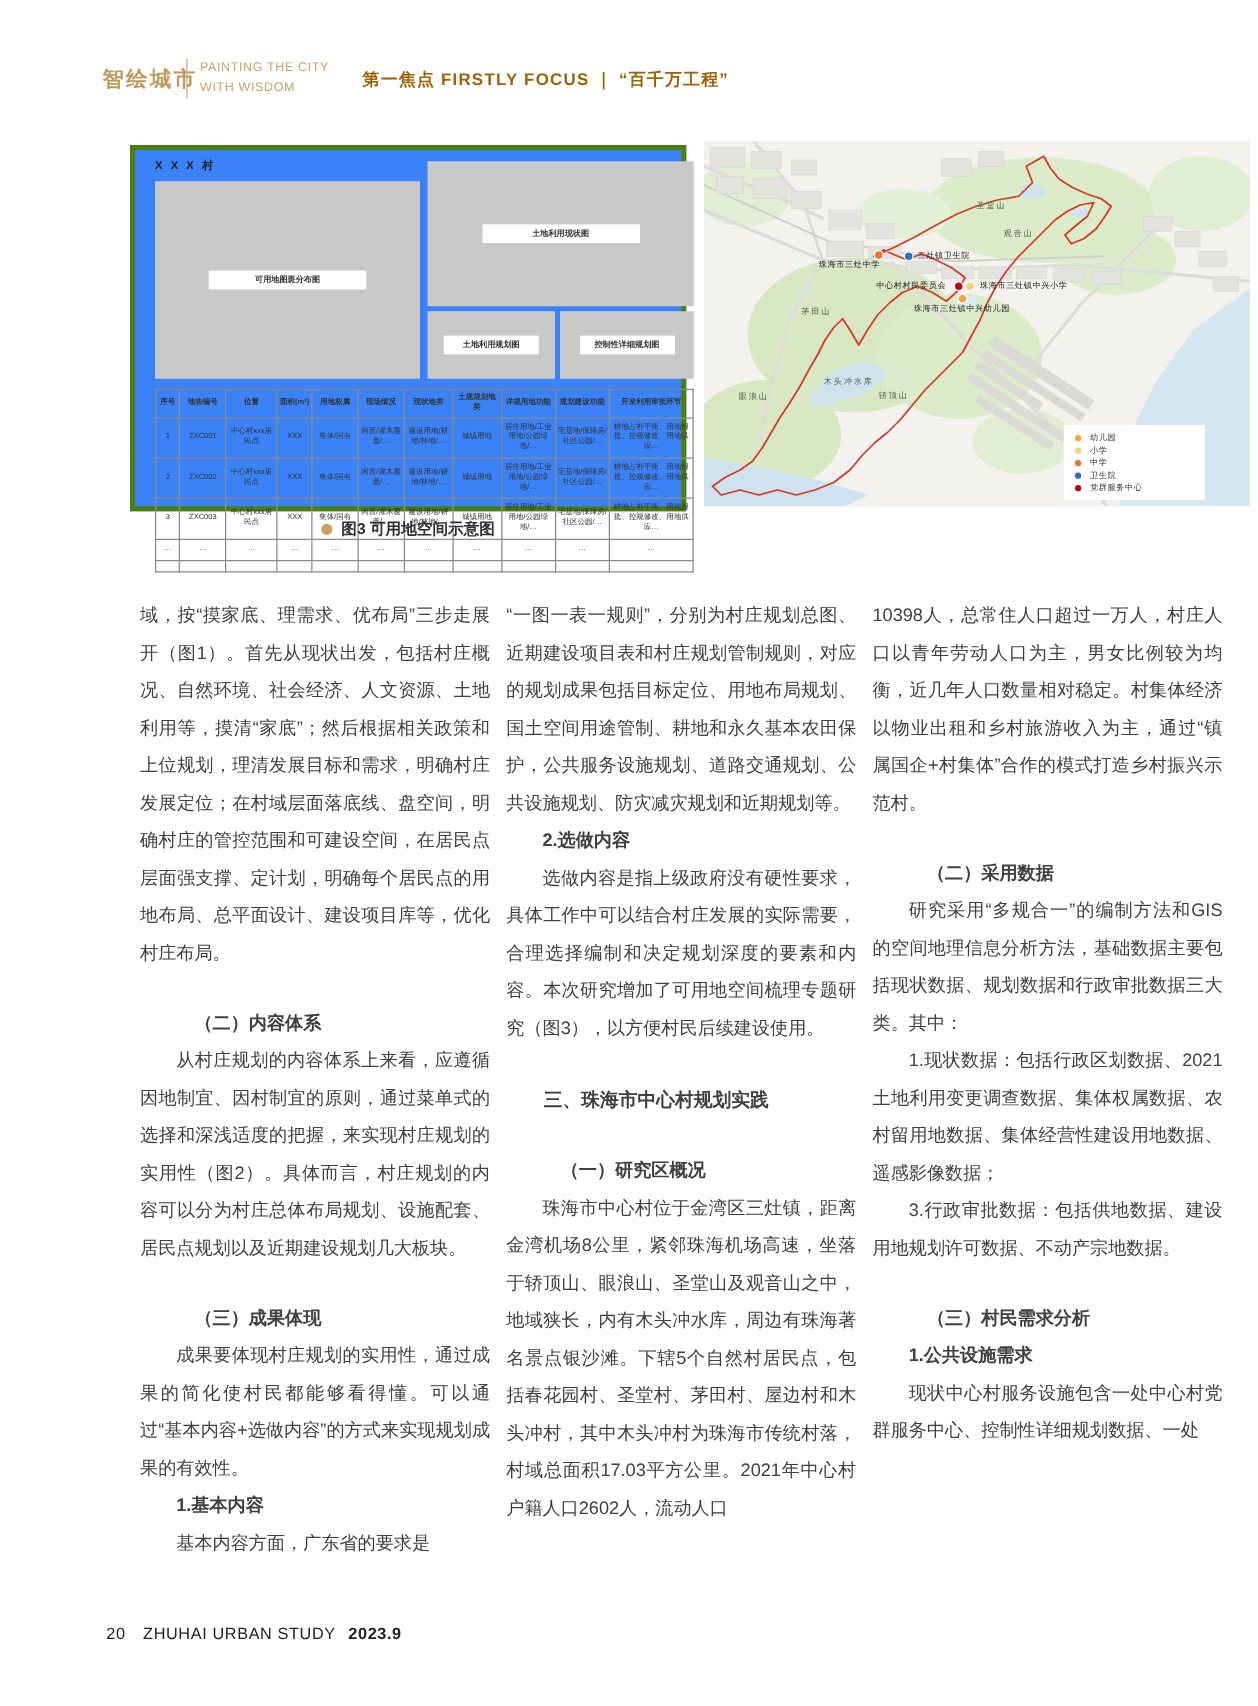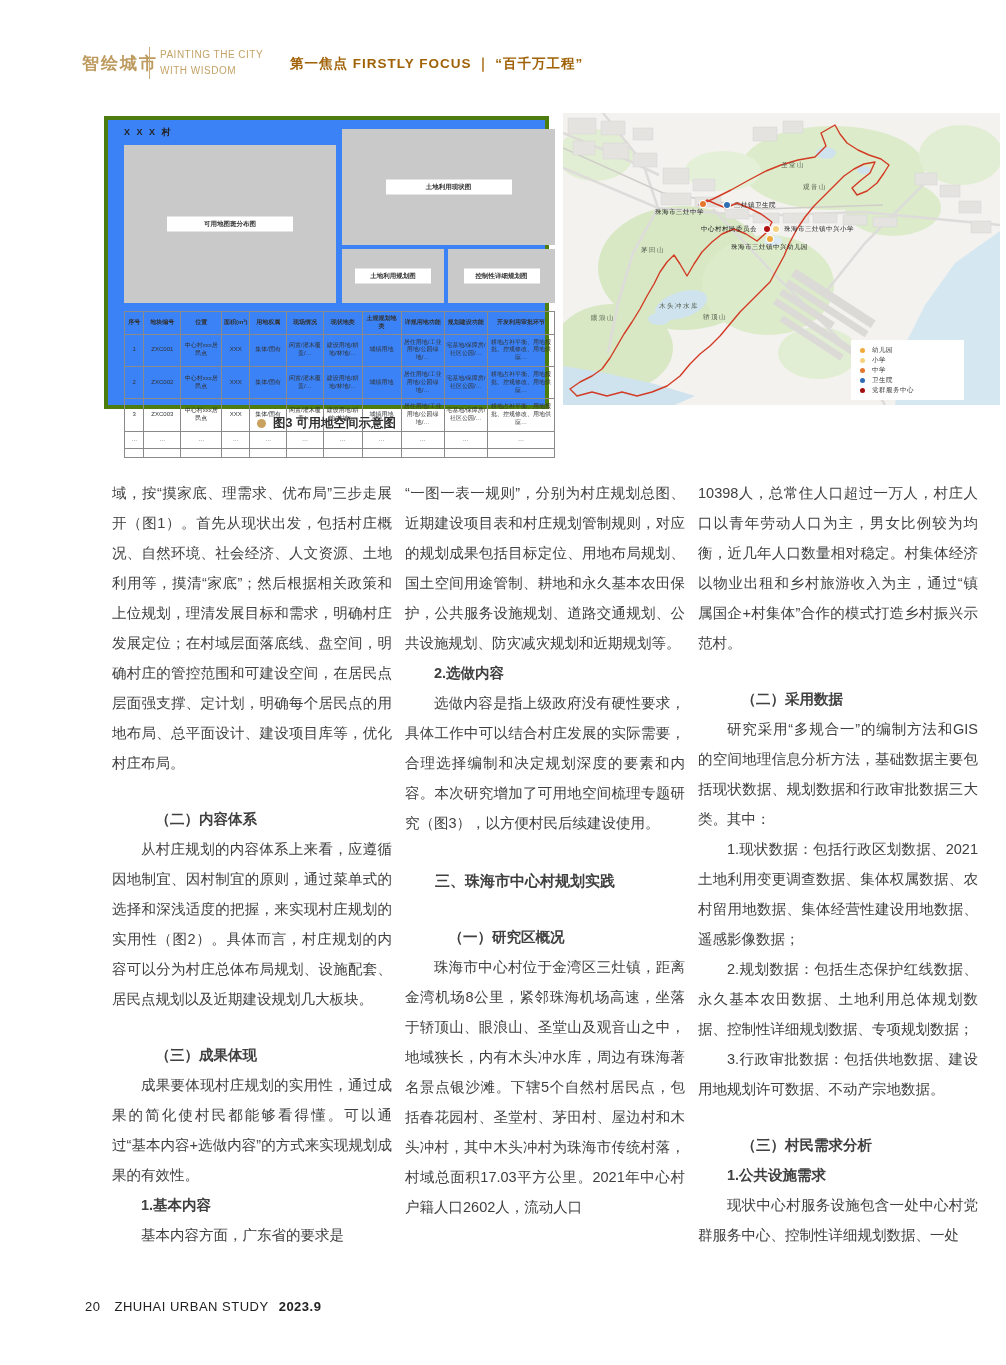--- a/index.html
+++ b/index.html
@@ -319,21 +319,20 @@
         <p class="k-body">选做内容是指上级政府没有硬性要求，具体工作中可以结合村庄发展的实际需要，合理选择编制和决定规划深度的要素和内容。本次研究增加了可用地空间梳理专题研究（图3），以方便村民后续建设使用。</p>
         <p class="k-section">三、珠海市中心村规划实践</p>
         <p class="k-heading">（一）研究区概况</p>
         <p class="k-body">珠海市中心村位于金湾区三灶镇，距离金湾机场8公里，紧邻珠海机场高速，坐落于轿顶山、眼浪山、圣堂山及观音山之中，地域狭长，内有木头冲水库，周边有珠海著名景点银沙滩。下辖5个自然村居民点，包括春花园村、圣堂村、茅田村、屋边村和木头冲村，其中木头冲村为珠海市传统村落，村域总面积17.03平方公里。2021年中心村户籍人口2602人，流动人口</p>
     </div>
     <div class="col">
       <p class="k-start">10398人，总常住人口超过一万人，村庄人口以青年劳动人口为主，男女比例较为均衡，近几年人口数量相对稳定。村集体经济以物业出租和乡村旅游收入为主，通过“镇属国企+村集体”合作的模式打造乡村振兴示范村。</p>
         <p class="k-heading">（二）采用数据</p>
         <p class="k-body">研究采用“多规合一”的编制方法和GIS的空间地理信息分析方法，基础数据主要包括现状数据、规划数据和行政审批数据三大类。其中：</p>
         <p class="k-body">1.现状数据：包括行政区划数据、2021土地利用变更调查数据、集体权属数据、农村留用地数据、集体经营性建设用地数据、遥感影像数据；</p>
-        <p class="k-body">2.规划数据：包括生态保护红线数据、永久基本农田数据、土地利用总体规划数据、控制性详细规划数据、专项规划数据；</p>
         <p class="k-body">3.行政审批数据：包括供地数据、建设用地规划许可数据、不动产宗地数据。</p>
         <p class="k-heading">（三）村民需求分析</p>
         <p class="k-subheading">1.公共设施需求</p>
         <p class="k-body">现状中心村服务设施包含一处中心村党群服务中心、控制性详细规划数据、一处</p>
     </div>
   </div>
 
   <div class="footer">
     <span class="pageno">20</span><span>ZHUHAI URBAN STUDY</span><span class="issue">2023.9</span>
   </div>

